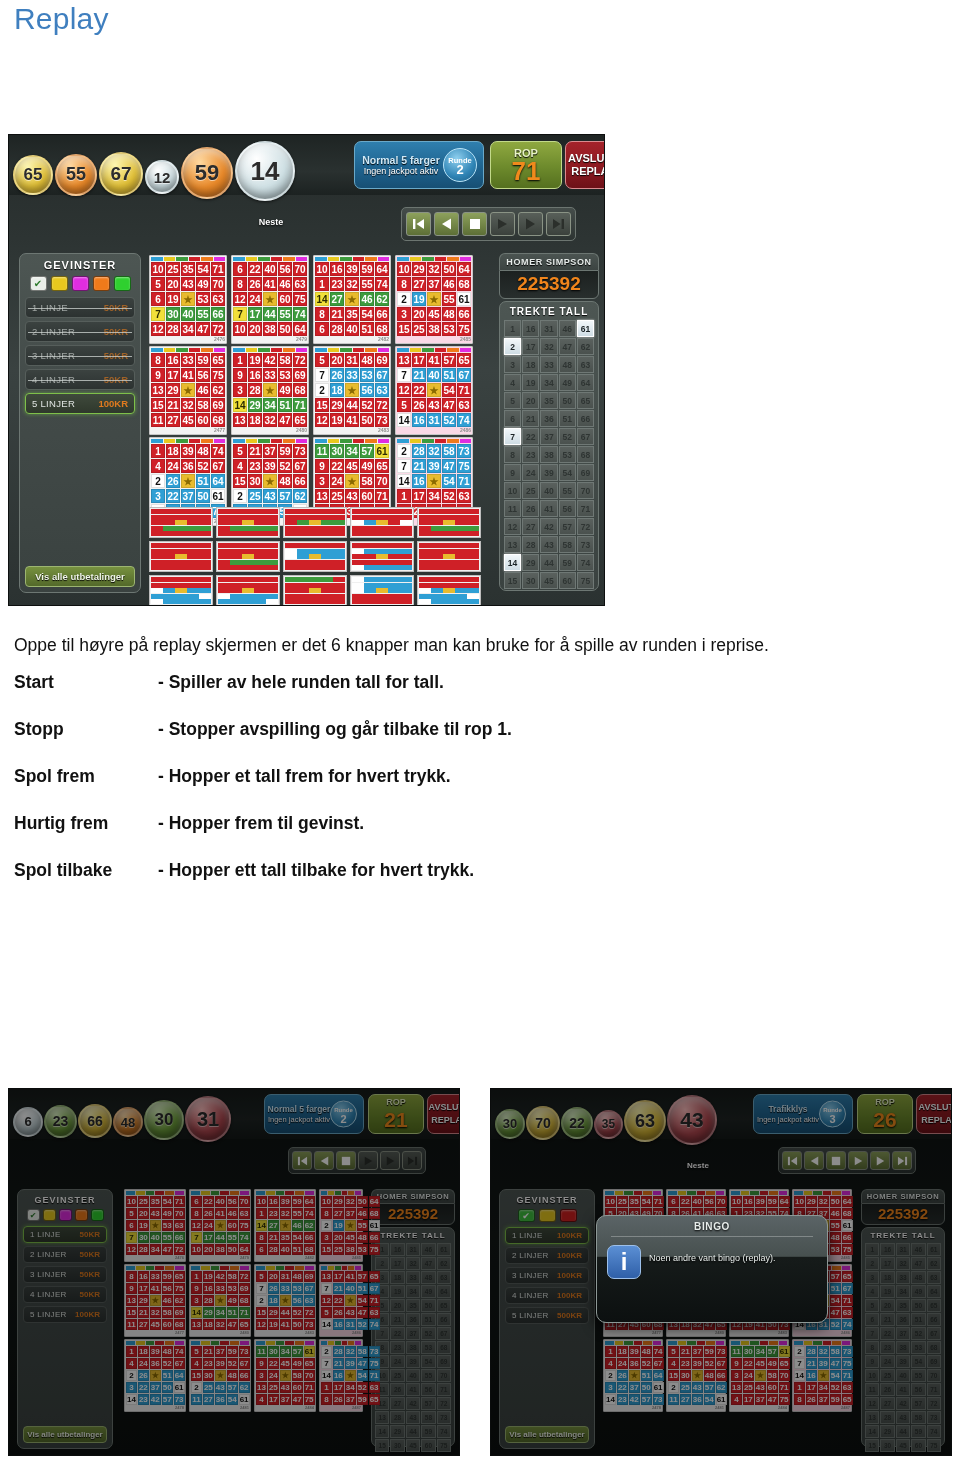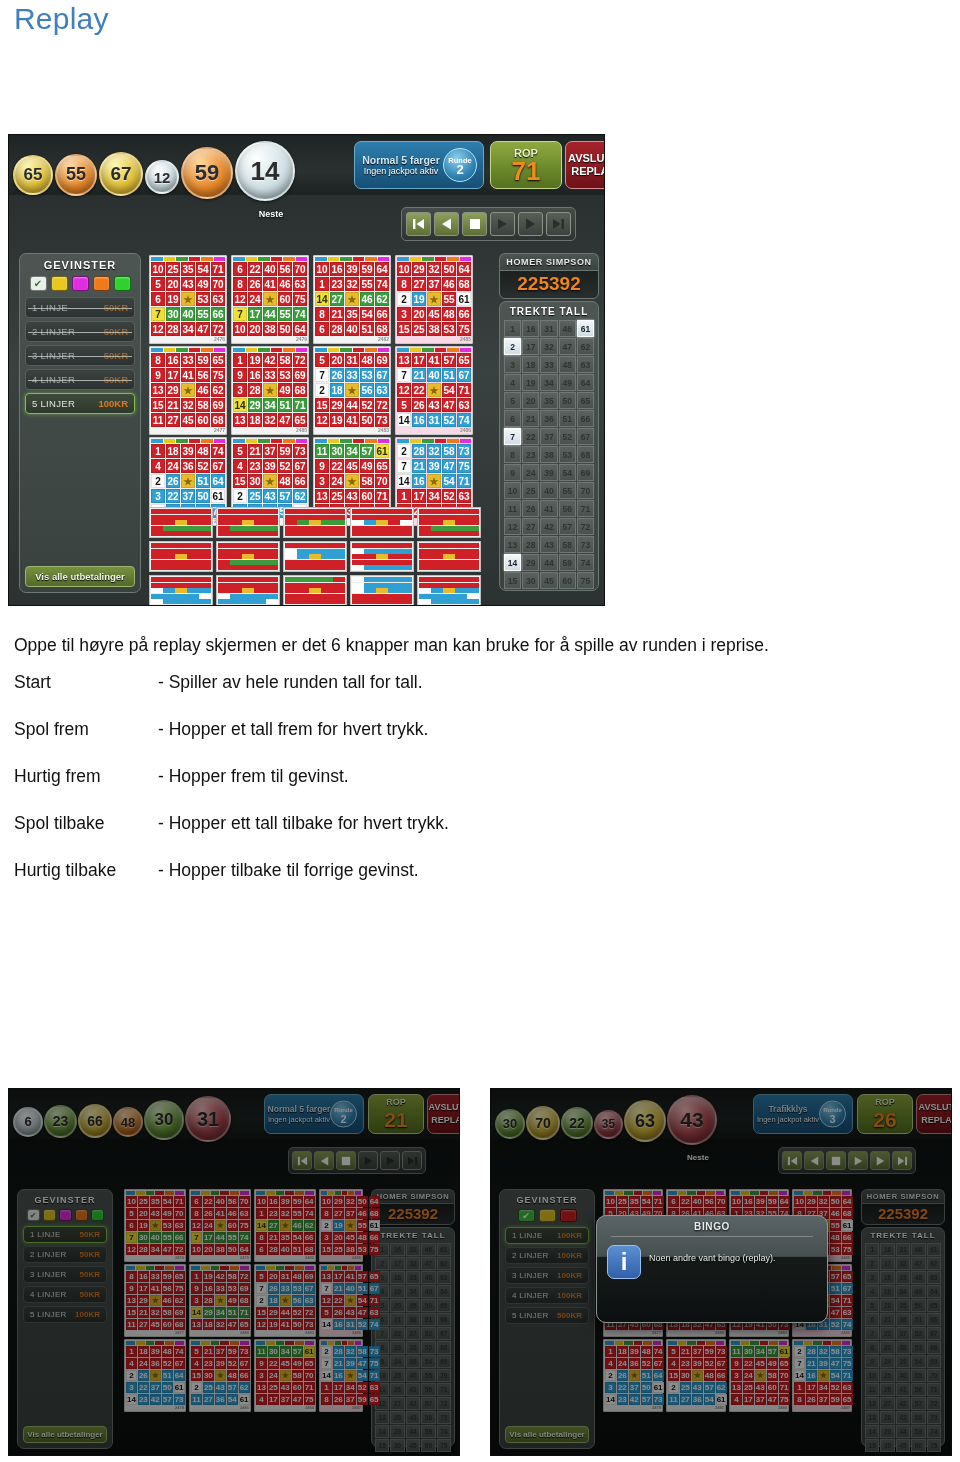--- a/index.html
+++ b/index.html
@@ -20,21 +20,21 @@
   }
   .para {
     position:absolute; left:14px;
     font-size:17.5px; line-height:30px; color:#111;
   }
   #p-intro { top:56px; width:946px; }
   #p-oppe  { top:630px; width:934px; }
   #p-final { top:956px; width:940px; }
 
   .deftable { position:absolute; left:14px; top:672px; width:600px; }
-  .defrow { display:flex; height:47px; align-items:flex-start; }
+  .defrow { display:flex; height:47px; align-items:flex-start;font-weight:bold; }
   .defterm { width:144px; font-size:17.5px; color:#111; }
   .defdesc { font-size:17.5px; color:#111; }
 
   
   .shot { position:absolute; background:#1b1f1e; overflow:hidden; }
   #shot-main { left:8px; top:134px; width:597px; height:472px;
     background:
       linear-gradient(180deg,#252b2a 0%,#2d3433 22%,#3a4241 50%,#2b3231 100%);
     border:1px solid #0d0f0f; }
   #shot-bl { left:8px; top:1088px; width:452px; height:368px;
@@ -58,21 +58,21 @@
     flex:0 0 auto;
   }
   .ball.yellow { background: radial-gradient(circle at 35% 28%, #fdf6b0, #e3c23a 55%, #b4901c); }
   .ball.orange { background: radial-gradient(circle at 35% 28%, #ffd9a0, #e8892a 55%, #b35c10); }
   .ball.white  { background: radial-gradient(circle at 35% 28%, #ffffff, #cfe0e4 55%, #94a8ad); }
   .ball.green  { background: radial-gradient(circle at 35% 28%, #d8f0bd, #74a83f 55%, #4b7426); }
   .ball.red    { background: radial-gradient(circle at 35% 28%, #ffc0c0, #b54a52 55%, #7c2730); }
 
   .ball-next { position:relative; }
   .next-label{
-    position:absolute; left:12px; right:0; top:100%; margin-top:10px; text-align:center;
+    position:absolute; left:12px; right:0; top:100%; margin-top:18px; text-align:center;
     font-size:9px; color:#fff; text-shadow:0 1px 2px #000; font-weight:bold;
   }
 
   
   .pill { position:absolute; display:flex; align-items:center; justify-content:center;
     border-radius:7px; }
   .pill-mode {
     background: linear-gradient(180deg,#2f7fae 0%,#1f6490 55%,#174f74 100%);
     border:1px solid #6aa9c9; color:#fff; flex-direction:column;
   }
@@ -1333,34 +1333,34 @@
   </div>
 
   <div class="para" id="p-oppe">Oppe til høyre på replay skjermen er det 6 knapper man kan bruke for å spille av runden i reprise.</div>
 
   <div class="deftable">
     <div class="defrow">
       <span class="defterm">Start</span>
       <span class="defdesc">- Spiller av hele runden tall for tall.</span>
     </div>
     <div class="defrow">
+      <span class="defterm">Stopp</span>
+      <span class="defdesc">- Stopper avspilling og går tilbake til rop 1.</span>
+    </div>
+    <div class="defrow">
       <span class="defterm">Spol frem</span>
       <span class="defdesc">- Hopper et tall frem for hvert trykk.</span>
     </div>
     <div class="defrow">
       <span class="defterm">Hurtig frem</span>
       <span class="defdesc">- Hopper frem til gevinst.</span>
     </div>
     <div class="defrow">
       <span class="defterm">Spol tilbake</span>
       <span class="defdesc">- Hopper ett tall tilbake for hvert trykk.</span>
-    </div>
-    <div class="defrow">
-      <span class="defterm">Hurtig tilbake</span>
-      <span class="defdesc">- Hopper tilbake til forrige gevinst.</span>
     </div>
   </div>
 
 
   <div class="shot dimmed" id="shot-bl">
     <div style="position:absolute;left:0;top:0;width:100%;height:50px;
       background:linear-gradient(180deg,#161b1a,#1f2524 60%,#141918);"></div>
 
     <div class="ballstrip" style="left:4px;top:6px;gap:1px;">
       <div class="ball white" style="width:30px;height:30px;font-size:13px;margin-top:6px;">6</div>

